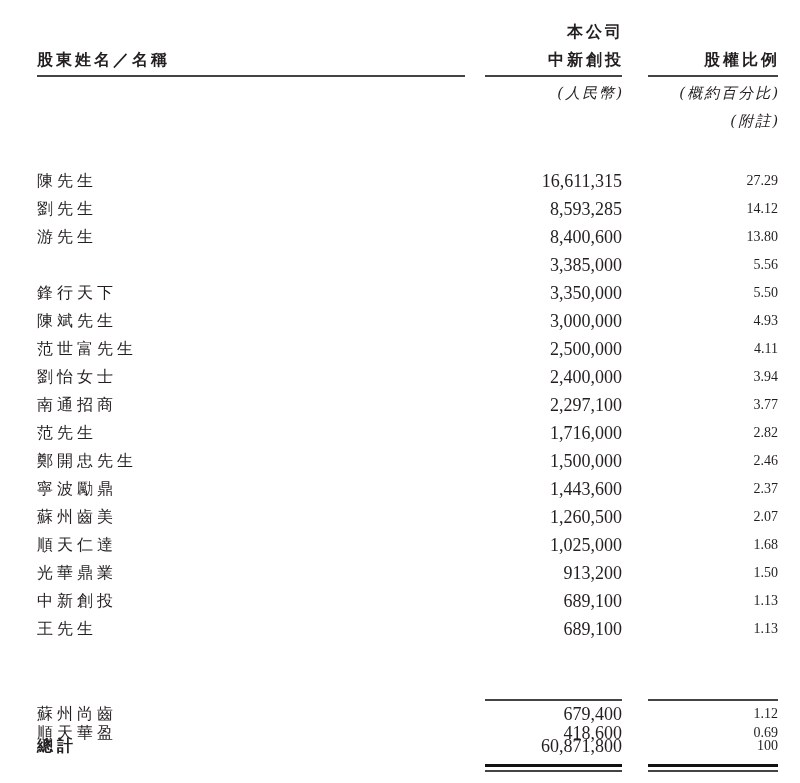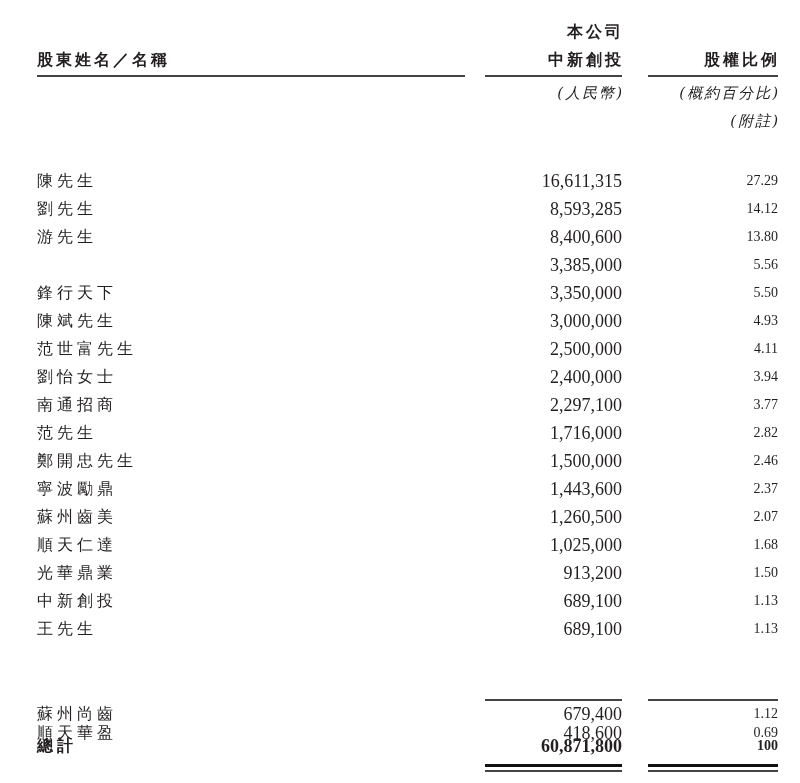--- a/index.html
+++ b/index.html
@@ -5,21 +5,21 @@
   html, body { margin: 0; padding: 0; background: #ffffff; }
   body { width: 800px; height: 783px; position: relative; overflow: hidden; color: #231f20; font-family: "DejaVu Serif", serif; }
   .hdr { position: absolute; font-family: "DejaVu Sans", sans-serif; font-weight: bold; font-size: 16px; letter-spacing: 3px; color: #231f20; }
   .sub { position: absolute; font-family: "DejaVu Serif", serif; font-style: italic; font-size: 15px; letter-spacing: 2px; color: #231f20; text-align: right; }
   .rule { position: absolute; height: 1.5px; background: #444; }
   .row { position: absolute; left: 0; width: 800px; height: 28px; }
   .name { position: absolute; left: 37px; top: 0; font-family: "DejaVu Serif", serif; font-size: 16px; letter-spacing: 4px; line-height: 28px; }
   .cap { position: absolute; right: 178px; top: 0; font-family: "Liberation Serif", serif; font-size: 18px; line-height: 28px; text-align: right; }
   .pct { position: absolute; right: 22px; top: 0; font-family: "Liberation Serif", serif; font-size: 14px; line-height: 28px; }
   .total .name { font-family: "DejaVu Sans", sans-serif; font-weight: bold; }
-  .total .cap, .total .pct { font-weight: bold; }
+  .total .cap, .total .pct { font-weight: normal; }
   .dbl { position: absolute; }
   .dbl .a { position: absolute; left: 0; right: 0; top: 0; height: 3px; background: #111; }
   .dbl .b { position: absolute; left: 0; right: 0; top: 6px; height: 1.5px; background: #444; }
 </style>
 </head>
 <body>
 
 <div class="hdr" style="left:37px; top:50px;">股東姓名／名稱</div>
 <div class="hdr" style="right:176px; top:22px;">本公司</div>
 <div class="hdr" style="right:176px; top:50px;">中新創投</div>

